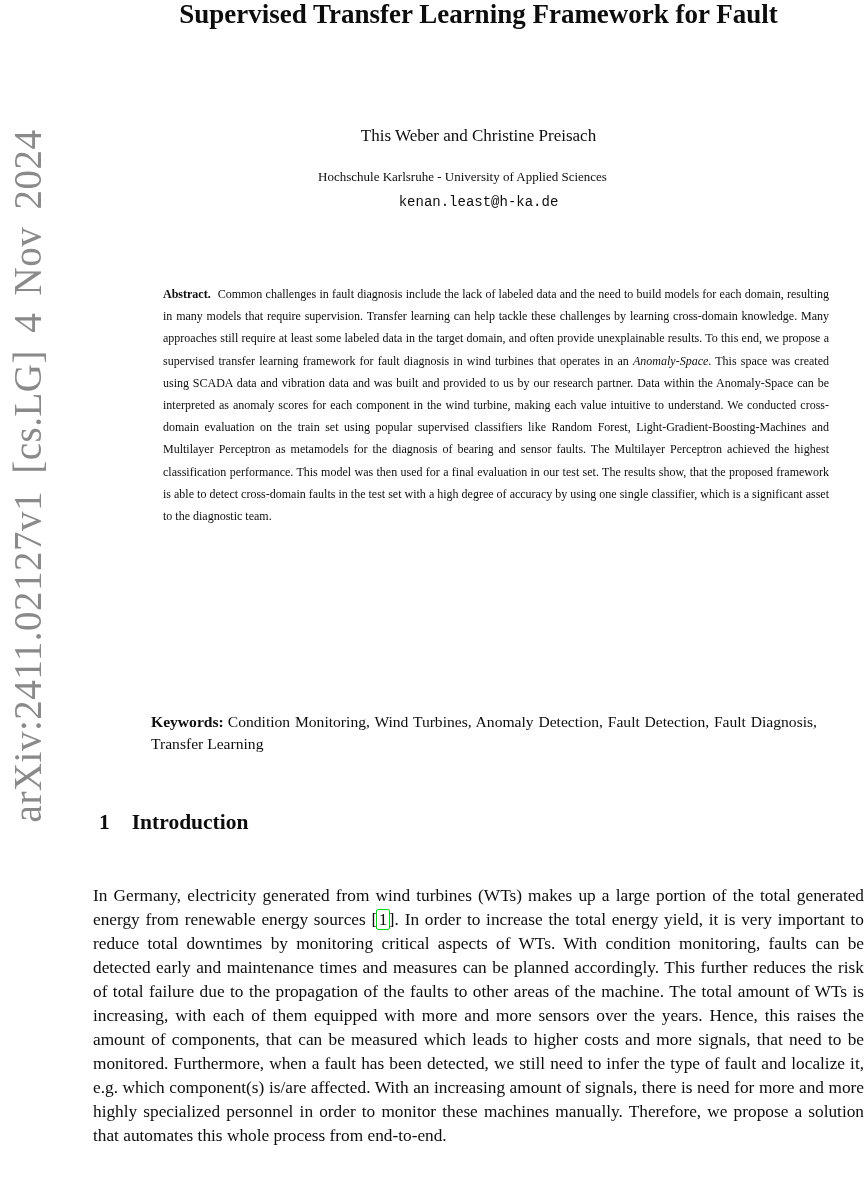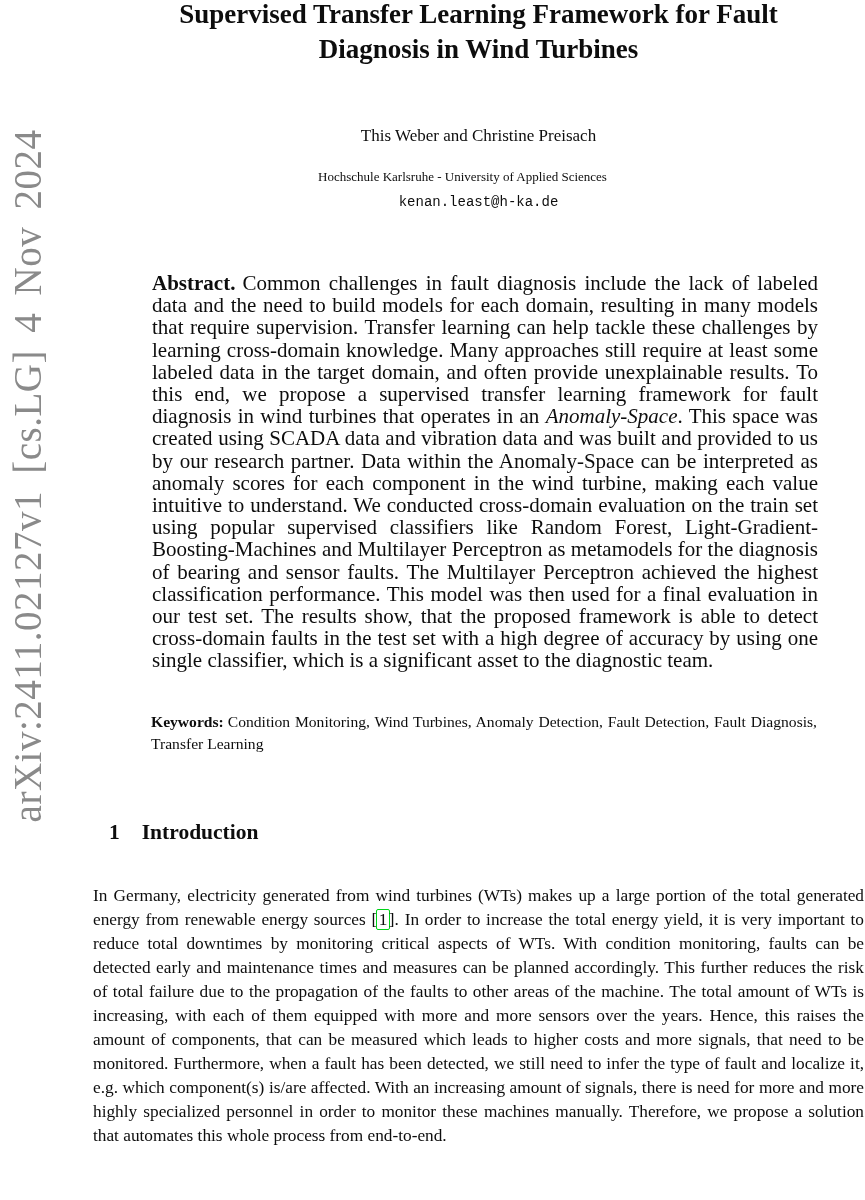--- a/index.html
+++ b/index.html
@@ -66,22 +66,22 @@
     font-family: "Liberation Mono", "DejaVu Sans Mono", monospace;
     font-size: 14px;
   }
   .email-1 { top: 194px; }
   .email-2 { top: 216px; }
   .abstract {
     position: absolute;
     top: 271px;
     left: 151px;
     width: 666px;
-    margin: 1px;
-    font-size: 21px;
+    margin: 12px;
+    font-size: 12px;
     line-height: 22.2px;
     text-align: justify;
   }
   .keywords {
     position: absolute;
     top: 711px;
     left: 151px;
     width: 666px;
     margin: 0;
     font-size: 15.6px;
@@ -89,21 +89,21 @@
     text-align: justify;
   }
   .bold { font-weight: bold; }
   .abstract .bold { margin-right: 7px; }
   .keywords .bold { margin-right: 4px; }
   .italic { font-style: italic; }
   .section-heading {
     position: absolute;
     top: 801px;
     left: 93px;
-    margin: 16px;
+    margin: 6px;
     font-size: 21.5px;
     font-weight: bold;
     line-height: 30px;
   }
   .sec-num { margin-right: 22px; }
   .intro {
     position: absolute;
     top: 884px;
     left: 93px;
     width: 771px;
@@ -122,21 +122,20 @@
 </style>
 </head>
 <body>
 
 <div class="page">
 
   <div class="watermark">arXiv:2411.02127v1 [cs.LG] 4 Nov 2024</div>
 
   <div class="title-block">
     <div>Supervised Transfer Learning Framework for Fault</div>
-    <div>Diagnosis in Wind Turbines</div>
   </div>
 
   <div class="authors">This Weber and Christine Preisach</div>
 
   <div class="affiliation">Hochschule Karlsruhe - University of Applied Sciences</div>
 
   <div class="email email-1">kenan.least@h-ka.de</div>
 
 
   <p class="abstract"><span class="bold">Abstract.</span><span>Common challenges in fault diagnosis include the lack of labeled data and the need to build models for each domain, resulting in many models that require supervision. Transfer learning can help tackle these challenges by learning cross-domain knowledge. Many approaches still require at least some labeled data in the target domain, and often provide unexplainable results. To this end, we propose a supervised transfer learning framework for fault diagnosis in wind turbines that operates in an </span><span class="italic">Anomaly-Space</span><span>. This space was created using SCADA data and vibration data and was built and provided to us by our research partner. Data within the Anomaly-Space can be interpreted as anomaly scores for each component in the wind turbine, making each value intuitive to understand. We conducted cross-domain evaluation on the train set using popular supervised classifiers like Random Forest, Light-Gradient-Boosting-Machines and Multilayer Perceptron as metamodels for the diagnosis of bearing and sensor faults. The Multilayer Perceptron achieved the highest classification performance. This model was then used for a final evaluation in our test set. The results show, that the proposed framework is able to detect cross-domain faults in the test set with a high degree of accuracy by using one single classifier, which is a significant asset to the diagnostic team.</span></p>

